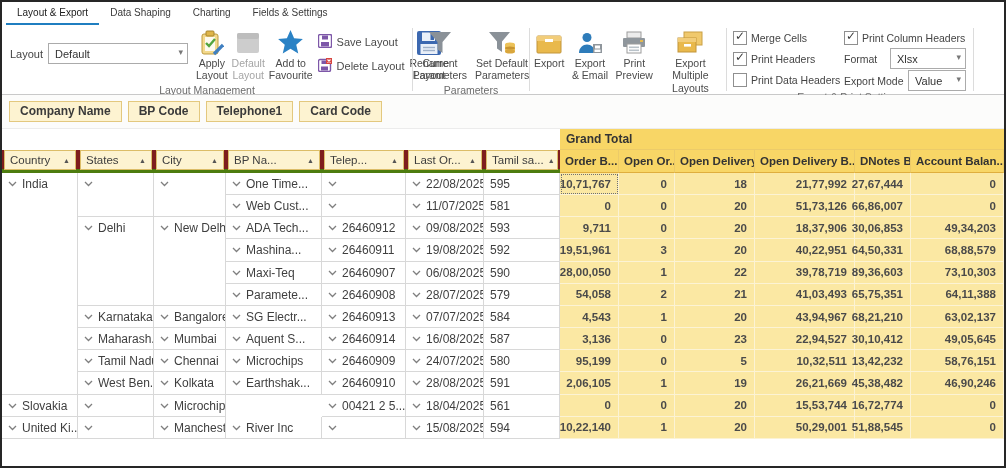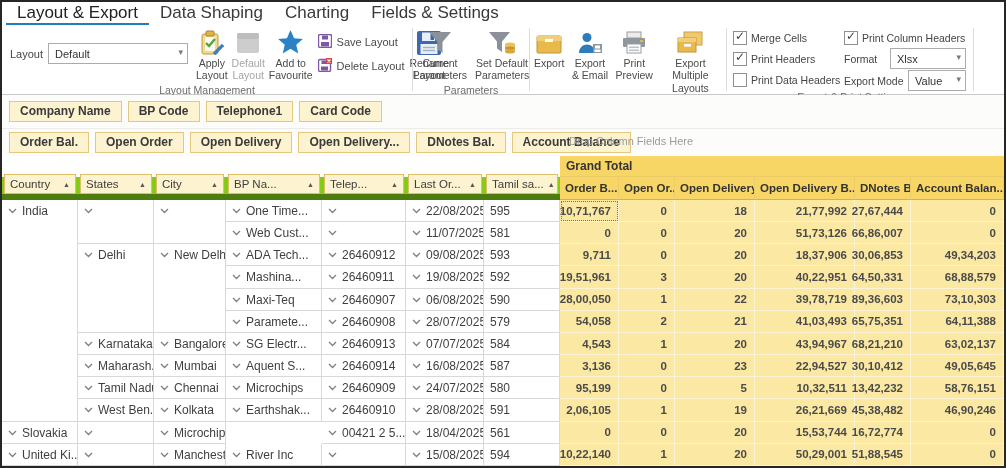--- a/index.html
+++ b/index.html
@@ -1,21 +1,21 @@
 <!DOCTYPE html>
 <html><head>
 <meta charset="utf-8">
 <style>
   html,body{margin:0;padding:0;background:#fff;font-family:"Liberation Sans","DejaVu Sans",sans-serif;}
   #app{position:relative;width:1006px;height:468px;border:2px solid #262626;box-sizing:border-box;overflow:hidden;background:#fff;}
 
   
   .ribbon{height:92px;border-bottom:1px solid #c9c9c9;background:#fff;}
   .tabs{display:flex;height:23px;align-items:center;padding-left:4px;}
-  .tab{padding:0 11px;font-size:17px;color:#3a3a3a;height:23px;line-height:22px;cursor:default;}
+  .tab{padding:0 11px;font-size:10px;color:#3a3a3a;height:23px;line-height:22px;cursor:default;}
   .tab.active{box-shadow:inset 0 -2px 0 #1f7ec0;color:#222;}
   .rcontent{display:flex;height:69px;align-items:stretch;}
   .rgroup{display:flex;flex-direction:column;}
   .gbody{flex:1;display:flex;align-items:flex-start;padding:2px 2px 0;}
   .glabel{font-size:10.5px;color:#6b6b6b;text-align:center;height:15px;line-height:14px;}
   .gsep{width:1px;background:#dcdcdc;margin:3px 0;}
   .layout-field{display:flex;align-items:center;margin:16px 6px 0 6px;gap:5px;}
   .flabel{font-size:11px;color:#444;}
   .combo{position:relative;display:flex;align-items:center;height:21px;border:1px solid #ababab;background:#fff;font-size:11px;color:#333;padding:0 16px 0 6px;box-sizing:border-box;}
   .combo .caret{position:absolute;right:4px;top:3px;font-size:9px;color:#777;}
@@ -36,21 +36,21 @@
   .band{position:relative;display:flex;align-items:center;background:#fcfcfb;padding-left:7px;gap:6px;}
   .band1{height:33px;border-bottom:1px solid #ececec;}
   .band2{height:27px;}
   .chip{height:21px;line-height:19px;box-sizing:border-box;background:#fdf3d1;border:1px solid #e3c87e;padding:0 10px;font-size:12px;font-weight:bold;color:#3a3a3a;white-space:nowrap;cursor:default;}
   .droptext{position:absolute;left:567px;top:6px;font-size:11px;color:#9b9b9b;}
 
   
   .grid{display:grid;grid-template-columns:76px 76px 72px 96px 84px 78px 76px 59px 56px 80px 100px 56px 93px;grid-template-rows:21px 23px repeat(12,22.16px);width:1002px;}
   .gt-filler{grid-column:1/8;grid-row:1;background:#fff;}
   .gt{grid-column:8/14;grid-row:1;background:#f8d666;border-bottom:1px solid #eccb69;font-size:12px;font-weight:bold;color:#333;display:flex;align-items:center;padding:0 6px;}
-  .hcell{display:flex;align-items:flex-end;background:#84cc16;border-bottom:6px solid #4d7c0f;padding:0 2px;}
+  .hcell{display:flex;align-items:flex-start;background:#7f1d1d;border-bottom:4px solid #4d7c0f;padding:0 2px;}
   .hchip{flex:1;display:flex;align-items:center;height:18px;background:#fdf3d1;border:1px solid #dcbd68;padding:0 5px;font-size:11.5px;color:#3d3d3d;overflow:hidden;white-space:nowrap;cursor:default;}
   .sortarrow{margin-left:auto;font-size:7px;color:#555;padding-left:4px;}
   .dhead{background:#f8d666;border-bottom:1px solid #dfae3e;border-right:1px solid #eccb69;font-weight:bold;font-size:11.5px;color:#333;display:flex;align-items:center;padding:0 5px;overflow:hidden;white-space:nowrap;}
   .tcell{background:#fff;border-right:1px solid #d8d8d8;border-bottom:1px solid #d8d8d8;display:flex;align-items:center;gap:5px;padding:0 3px 0 6px;font-size:12px;color:#3f3f3f;overflow:hidden;white-space:nowrap;}
   .tcell{align-items:flex-start;}
   .tcell > *{margin-top:4px;}
   .tcell .chev{margin-top:8px;flex:0 0 auto;}
   .dcell{background:#fbe8a3;border-right:1px solid #fcf3d4;border-bottom:1px solid #fcf3d4;font-size:11.5px;font-weight:600;color:#4a4a4a;display:flex;align-items:center;justify-content:flex-end;padding:0 7px;white-space:nowrap;}
   .dcell.focused{outline:1px dotted #707070;outline-offset:-2px;}
 </style>
@@ -273,29 +273,20 @@
 
       <div class="gsep"></div>
     </div>
   </div>
 
   <div class="band band1">
     <div class="chip">Company Name</div>
     <div class="chip">BP Code</div>
     <div class="chip">Telephone1</div>
     <div class="chip">Card Code</div>
-  </div>
-  <div class="band band2">
-    <div class="chip">Order Bal.</div>
-    <div class="chip">Open Order</div>
-    <div class="chip">Open Delivery</div>
-    <div class="chip">Open Delivery...</div>
-    <div class="chip">DNotes Bal.</div>
-    <div class="chip">Account Balance</div>
-    <div class="droptext">Drop Column Fields Here</div>
   </div>
 
   <div class="grid">
     <div class="gt-filler"></div>
     <div class="gt">Grand Total</div>
   <div class="hcell" style="grid-area: 2 / 1;">
         <div class="hchip">
           <span>Country</span>
           <span class="sortarrow">▲</span>
         </div>

